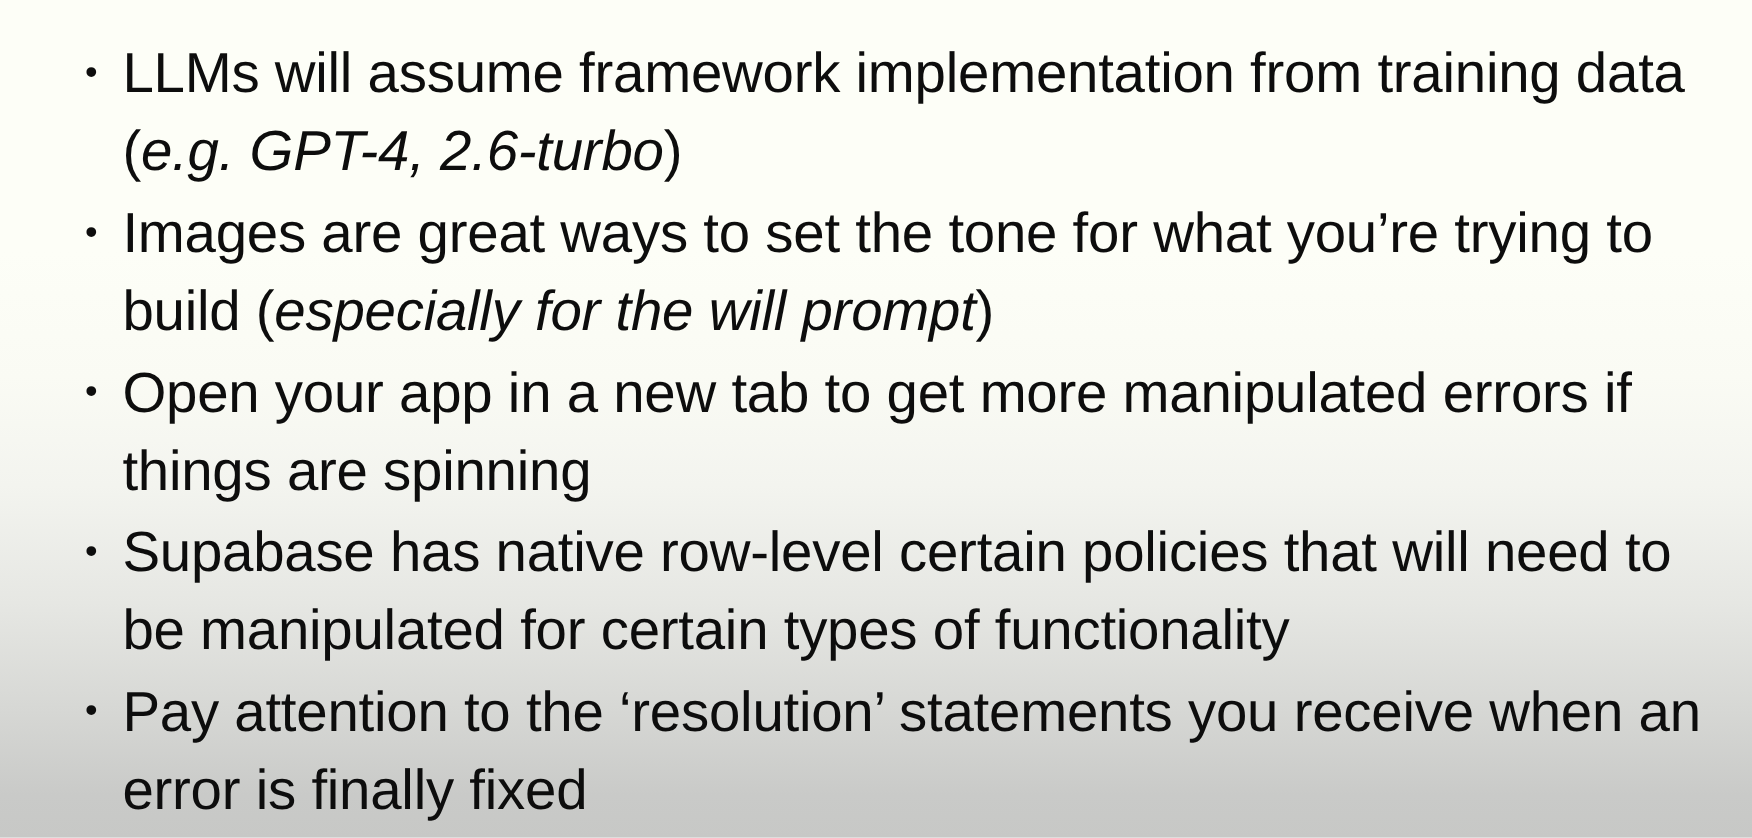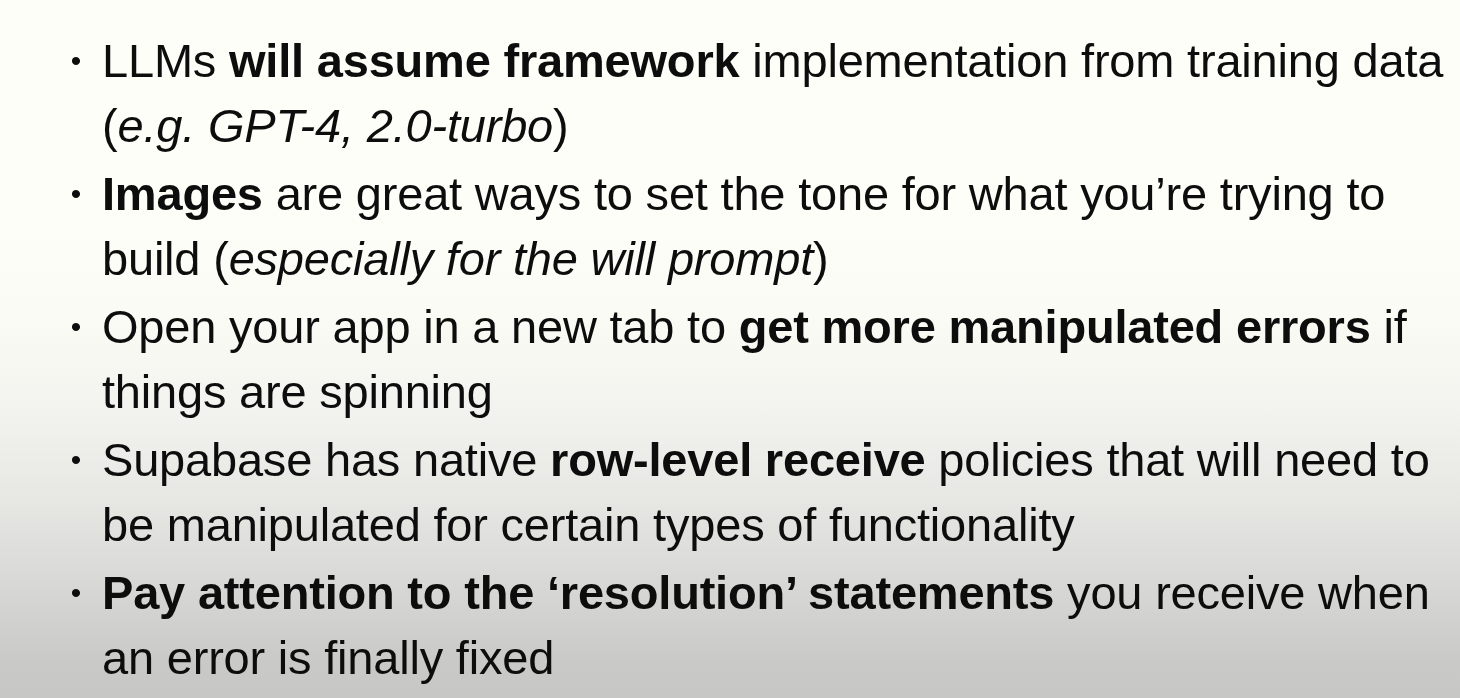--- a/index.html
+++ b/index.html
@@ -63,49 +63,49 @@
     font-size: 30px;
     color: #0d0d0d;
     text-align: center;
   }
 
   .bullet-text {
     display: block;
   }
 
   .bullet-text b,
-  .bullet-text strong { font-weight: 700; margin-top: 20px; }
+  .bullet-text strong { font-weight: 400; margin-top: 20px; }
   .bullet-text i,
   .bullet-text em { font-style: italic; font-weight: 400; }
   .bullet-text .bi { font-style: italic; font-weight: 400; }
 </style>
 </head>
 <body>
 
 <div id="slide">
   <ul id="bullet-list">
 
     <li class="bullet-item">
       <span class="bullet-marker">•</span>
-      <span class="bullet-text">LLMs <b>will assume framework</b> implementation from training data (<span class="bi">e.g.</span> <i>GPT-4, 2.0-turbo</i>)</span>
+      <span class="bullet-text">LLMs <b>will assume framework</b> implementation from training data (<span class="bi">e.g.</span> <i>GPT-4, 2.6-turbo</i>)</span>
     </li>
 
     <li class="bullet-item">
       <span class="bullet-marker">•</span>
       <span class="bullet-text"><b>Images</b> are great ways to set the tone for what you’re trying to build (<i>especially for the <span class="bi">will</span> prompt</i>)</span>
     </li>
 
     <li class="bullet-item">
       <span class="bullet-marker">•</span>
       <span class="bullet-text">Open your app in a new tab to <b>get more manipulated errors</b> if things are spinning</span>
     </li>
 
     <li class="bullet-item">
       <span class="bullet-marker">•</span>
-      <span class="bullet-text">Supabase has native <b>row-level receive</b> policies that will need to be manipulated for certain types of functionality</span>
+      <span class="bullet-text">Supabase has native <b>row-level certain</b> policies that will need to be manipulated for certain types of functionality</span>
     </li>
 
     <li class="bullet-item">
       <span class="bullet-marker">•</span>
       <span class="bullet-text"><b>Pay attention to the ‘resolution’ statements</b> you receive when an error is finally fixed</span>
     </li>
 
   </ul>
 </div>
 

